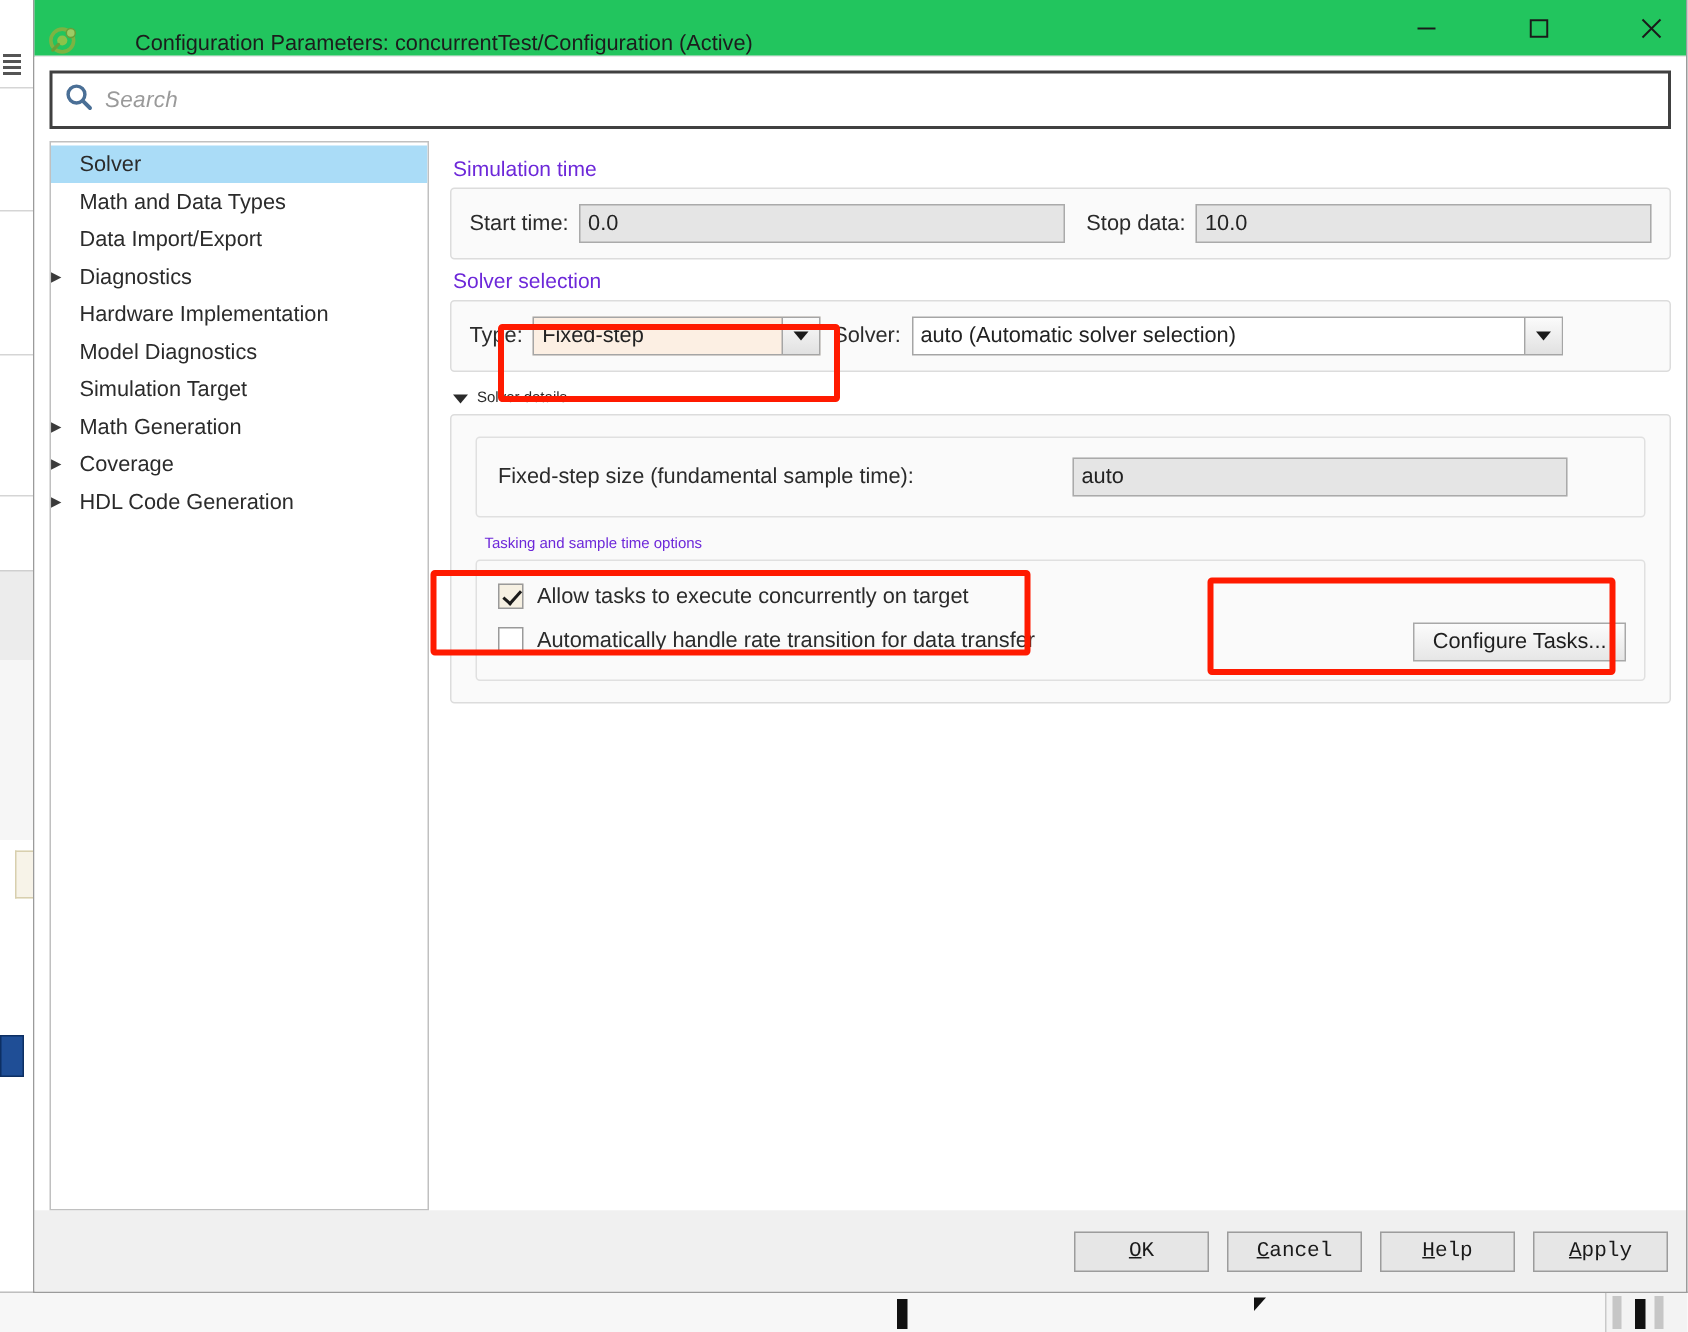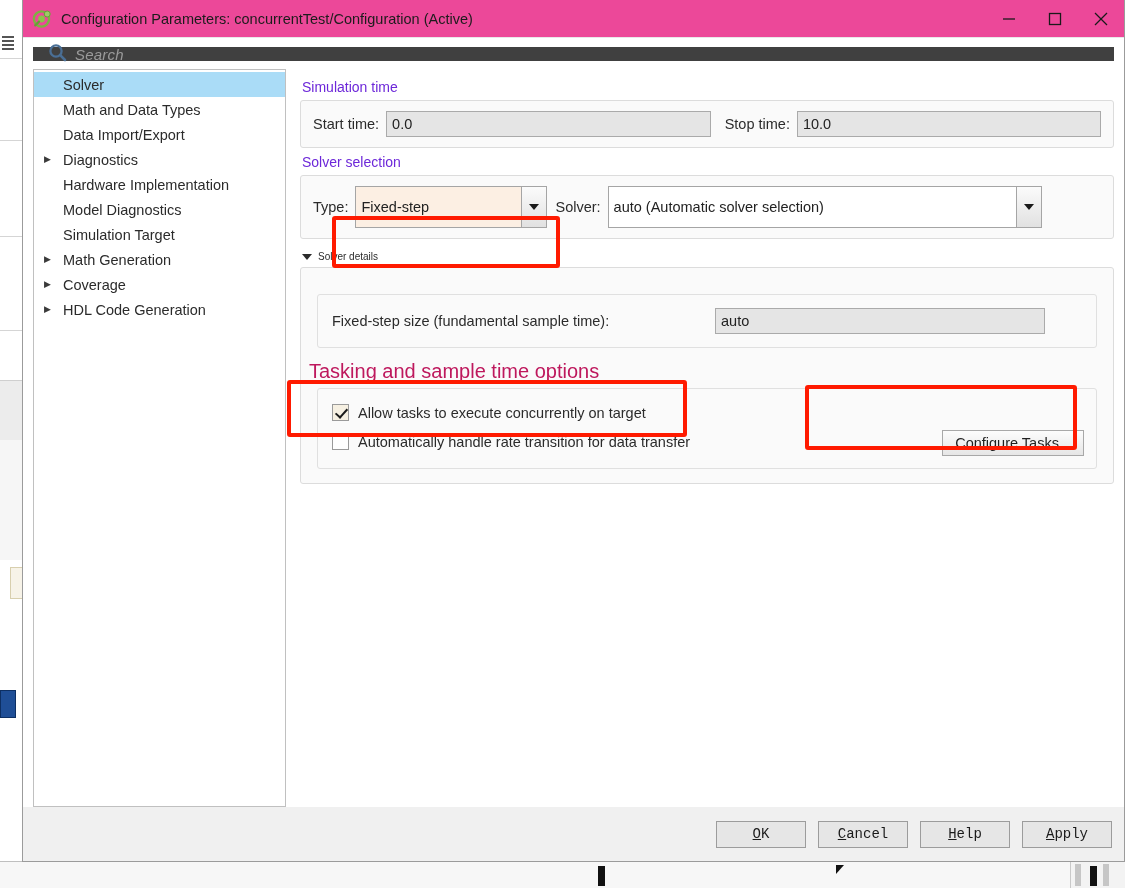--- a/index.html
+++ b/index.html
@@ -67,25 +67,26 @@
     border: 1px solid #9b9b9b;
     border-top: none;
     box-sizing: border-box;
     display: flex;
     flex-direction: column;
   }
 
   
   #titlebar {
     height: 37px;
-    background: #ec4899;
-    display: flex;
-    align-items: center;
+    background: #22c55e;
+    display: flex;
+    align-items: flex-end;
     flex: none;
     border-bottom: 1px solid #e8e8e8;
+    gap: 29px;
   }
   #title-icon {
     width: 20px; height: 20px;
     margin-left: 9px; margin-right: 9px;
     position: relative;
     flex: none;
   }
   #title-text {
     font-size: 14.5px;
     color: #1c1c1c;
@@ -99,22 +100,22 @@
   }
   .win-glyph { display:block; }
 
   
   #search-row {
     flex: none;
     padding: 9px 10px 8px 10px;
     background: #ffffff;
   }
   #search-box {
-    height: 14px;
-    border: 7px solid #404040;
+    height: 39px;
+    border: 2px solid #404040;
     background: #ffffff;
     display: flex;
     align-items: center;
     padding-left: 8px;
     box-sizing: border-box;
   }
   #search-icon { flex:none; margin-right: 8px; display:block; }
   #search-placeholder {
     font-size: 15px;
     font-style: italic;
@@ -141,21 +142,20 @@
     box-sizing: border-box;
     padding-top: 2px;
     overflow: hidden;
   }
   .tree-item {
     height: 25px;
     display: flex;
     align-items: center;
     font-size: 14.5px;
     color: #2b2b2b;
-    padding-left: 10px;
     box-sizing: border-box;
     white-space: nowrap;
   }
   .tree-item.selected {
     background: #aadcf7;
   }
   .tree-arrow {
     width: 14px;
     flex: none;
     font-size: 9px;
@@ -203,21 +203,21 @@
     font-size: 14.5px;
     color: #222;
     display: flex;
     align-items: center;
     padding-left: 5px;
     box-sizing: border-box;
   }
 
   
   .combo {
-    height: 42px;
+    height: 26px;
     border: 1px solid #a5a5a5;
     background: #ffffff;
     display: flex;
     align-items: center;
     box-sizing: border-box;
   }
   .combo.modified { background: #fcefe3; }
   .combo-text {
     flex: 1;
     font-size: 14.5px;
@@ -260,23 +260,23 @@
   }
 
   .inner-box {
     border: 1px solid #e0e0e0;
     border-radius: 3px;
     background: #fafafa;
     margin: 12px 16px;
     box-sizing: border-box;
   }
   .sub-label {
-    font-size: 20px;
-    color: #be185d;
-    margin: 6px 0 0 8px;
+    font-size: 10px;
+    color: #6d28d9;
+    margin: 6px 0 0 22px;
   }
 
   .chk-row {
     display: flex;
     align-items: center;
     padding: 6px 0 6px 14px;
   }
   .checkbox {
     width: 17px; height: 17px;
     border: 1px solid #9a9a9a;
@@ -467,21 +467,21 @@
         </div>
       </div>
 
     <div id="content">
 
       <div class="group-title">Simulation time</div>
       <div class="group-box">
         <div class="field-row">
           <span class="field-label">Start time:</span>
           <span class="text-input" style="width:363px;">0.0</span>
-          <span class="field-label" style="margin-left:14px;">Stop time:</span>
+          <span class="field-label" style="margin-left:14px;">Stop data:</span>
           <span class="text-input" style="width:340px;">10.0</span>
         </div>
       </div>
 
       <div class="group-title">Solver selection</div>
       <div class="group-box">
         <div class="field-row">
           <span class="field-label">Type:</span>
           <span class="combo modified" style="width:192px;">
             <span class="combo-text">Fixed-step</span>
@@ -499,21 +499,21 @@
         </div>
       </div>
 
       <div id="solver-details-header">
         <span id="solver-details-caret"></span>
         <span>Solver details</span>
       </div>
 
       <div class="group-box">
 
-        <div class="inner-box" style="margin-top:26px;">
+        <div class="inner-box" style="margin-top:14px;">
           <div class="field-row" style="padding:13px 14px;">
             <span class="field-label" style="width:376px;">Fixed-step size (fundamental sample time):</span>
             <span class="text-input" style="width:330px;">auto</span>
           </div>
         </div>
 
         <div class="sub-label">Tasking and sample time options</div>
 
         <div class="inner-box" style="margin-top:5px;margin-bottom:14px;">
           <div style="display:flex;align-items:flex-end;padding:9px 12px 12px 0;">

